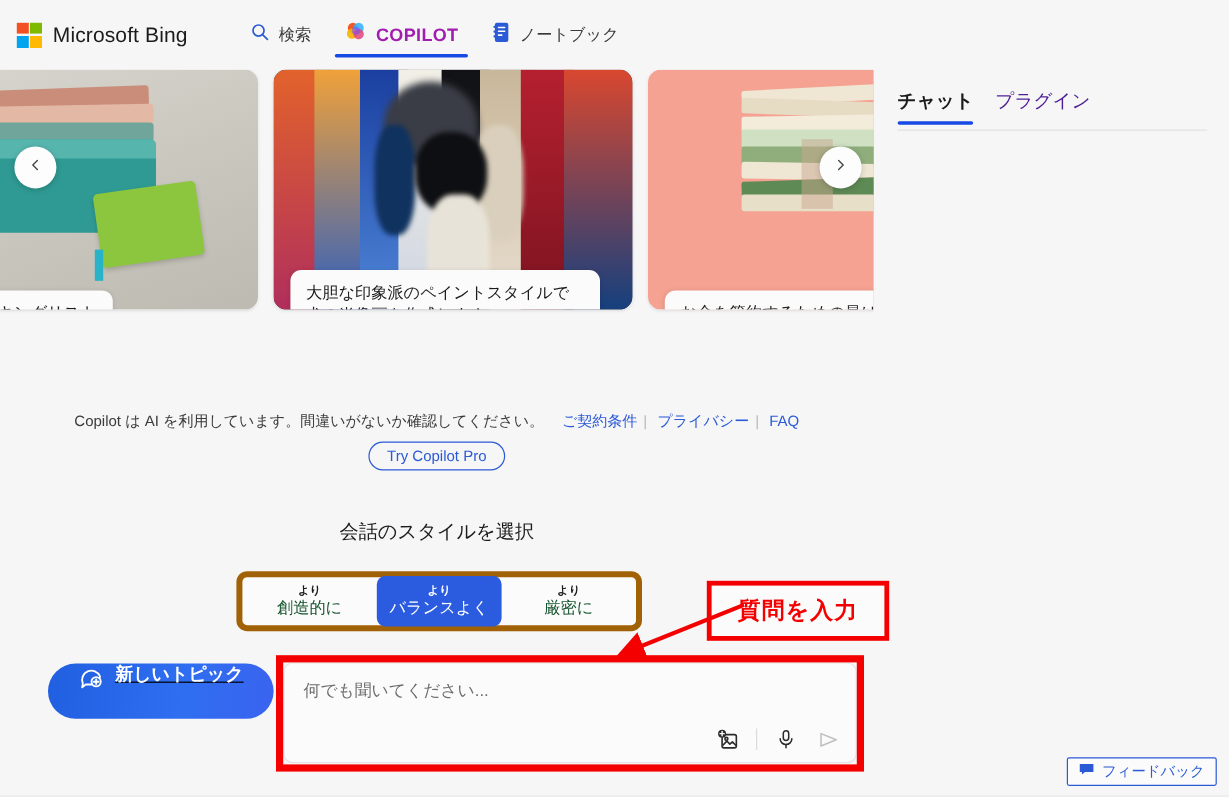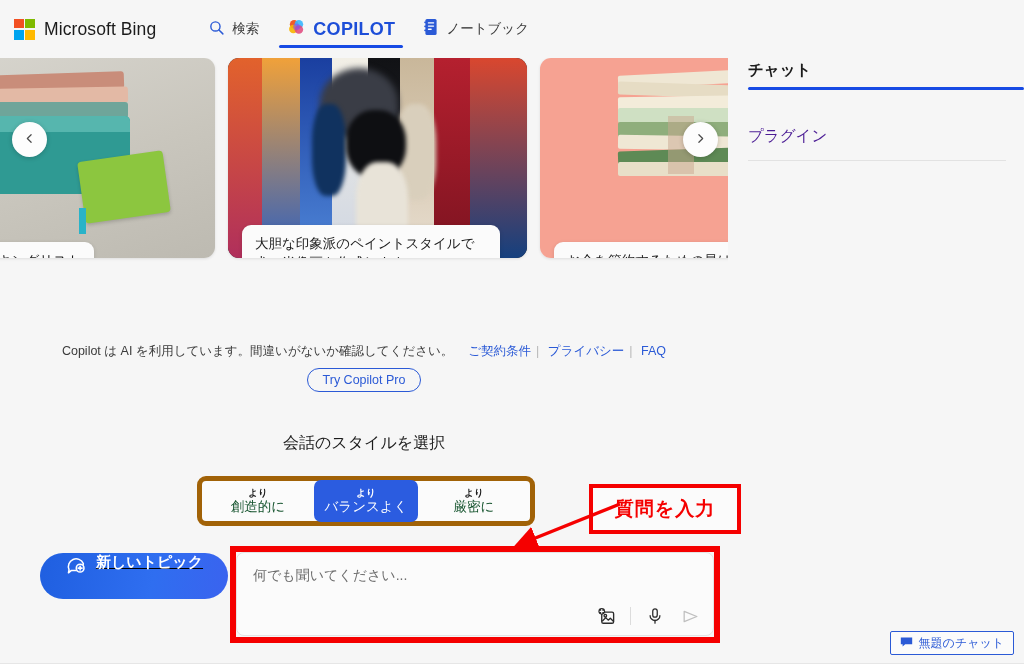--- a/index.html
+++ b/index.html
@@ -25,21 +25,21 @@
   .ms-logo i:nth-child(3) { background: #00a4ef; }
   .ms-logo i:nth-child(4) { background: #ffb900; }
   .brand-name { font-size: 17.5px; color: #1b1b1b; letter-spacing: .1px; }
 
   .navtabs { display: flex; align-items: center; margin-left: 38px; height: 58px; }
   .navtab {
     position: relative; display: flex; align-items: center; gap: 7px;
     height: 58px; padding: 0 14px; cursor: pointer;
   }
   .navtab .lbl { font-size: 13.5px; color: #3b3b3b; }
-  .navtab.active .lbl { color: #1d4ed8; font-weight: bold; font-size: 18px; letter-spacing: .3px; }
+  .navtab.active .lbl { color: #a21caf; font-weight: bold; font-size: 15px; letter-spacing: .3px; }
   .navtab.active::after {
     content: ""; position: absolute; left: 6px; right: 6px; bottom: 10px;
     height: 3px; background: #174ae4; border-radius: 2px;
   }
   .search-ic { width: 17px; height: 17px; }
   .nb-ic { width: 16px; height: 18px; }
   .copilot-ic { width: 19px; height: 19px; }
 
   
   .carousel { position: absolute; top: 58px; left: 0; width: 728px; height: 212px; overflow: hidden; }
@@ -101,21 +101,21 @@
   .carousel-btn {
     position: absolute; width: 35px; height: 35px; border-radius: 50%;
     background: #fdfdfd; box-shadow: 0 1px 5px rgba(0,0,0,.2);
     display: flex; align-items: center; justify-content: center; cursor: pointer; z-index: 5;
   }
   .carousel-btn.prev { left: 12px; top: 64px; }
   .carousel-btn.next { left: 683px; top: 64px; }
 
   
   .rightpanel { position: absolute; top: 58px; left: 730px; width: 294px; height: 606px; background:#f6f6f6; }
-  .rp-tabs { display:flex; gap: 36px; margin: 2px 0 0 18px; flex-direction: column; }
+  .rp-tabs { display:flex; gap: 18px; margin: 16px 0 0 18px; }
   .rp-tab { position: relative; font-size: 15.5px; color:#4c1d95; padding-bottom: 9px; cursor: pointer; }
   .rp-tab.active { color:#1b1b1b; font-weight: bold; }
   .rp-tab.active::after { content:""; position:absolute; left:0; right:0; bottom:0; height:3px; background:#174ae4; border-radius:2px; }
   .rp-divider { margin: 4px 18px 0 18px; height:1px; background:#e2e2e2; }
   .rp-recent { margin: 12px 0 0 18px; font-size: 12.5px; color:#4b4b4b; }
   .chat-item {
     margin: 10px 18px 0 18px; height: 48px; border:1px solid #e3e3e3;
     border-radius: 7px; background:#fafafa; display:flex; align-items:center;
     padding: 0 14px; cursor:pointer;
   }
@@ -402,16 +402,16 @@
     <span class="t">質問を入力</span>
   </div>
 
   <div class="bottombar"></div>
   <div class="feedback">
     <span>
       <svg width="13" height="12" viewBox="0 0 16 14">
         <path d="M1 1.6h14v8.2H6.4L3.2 12.4V9.8H1z" fill="#2b5ad6"></path>
       </svg>
     </span>
-    <span class="lbl">無題のチャット</span>
+    <span class="lbl">フィードバック</span>
   </div>
 
 </div>
 
 </body></html>

